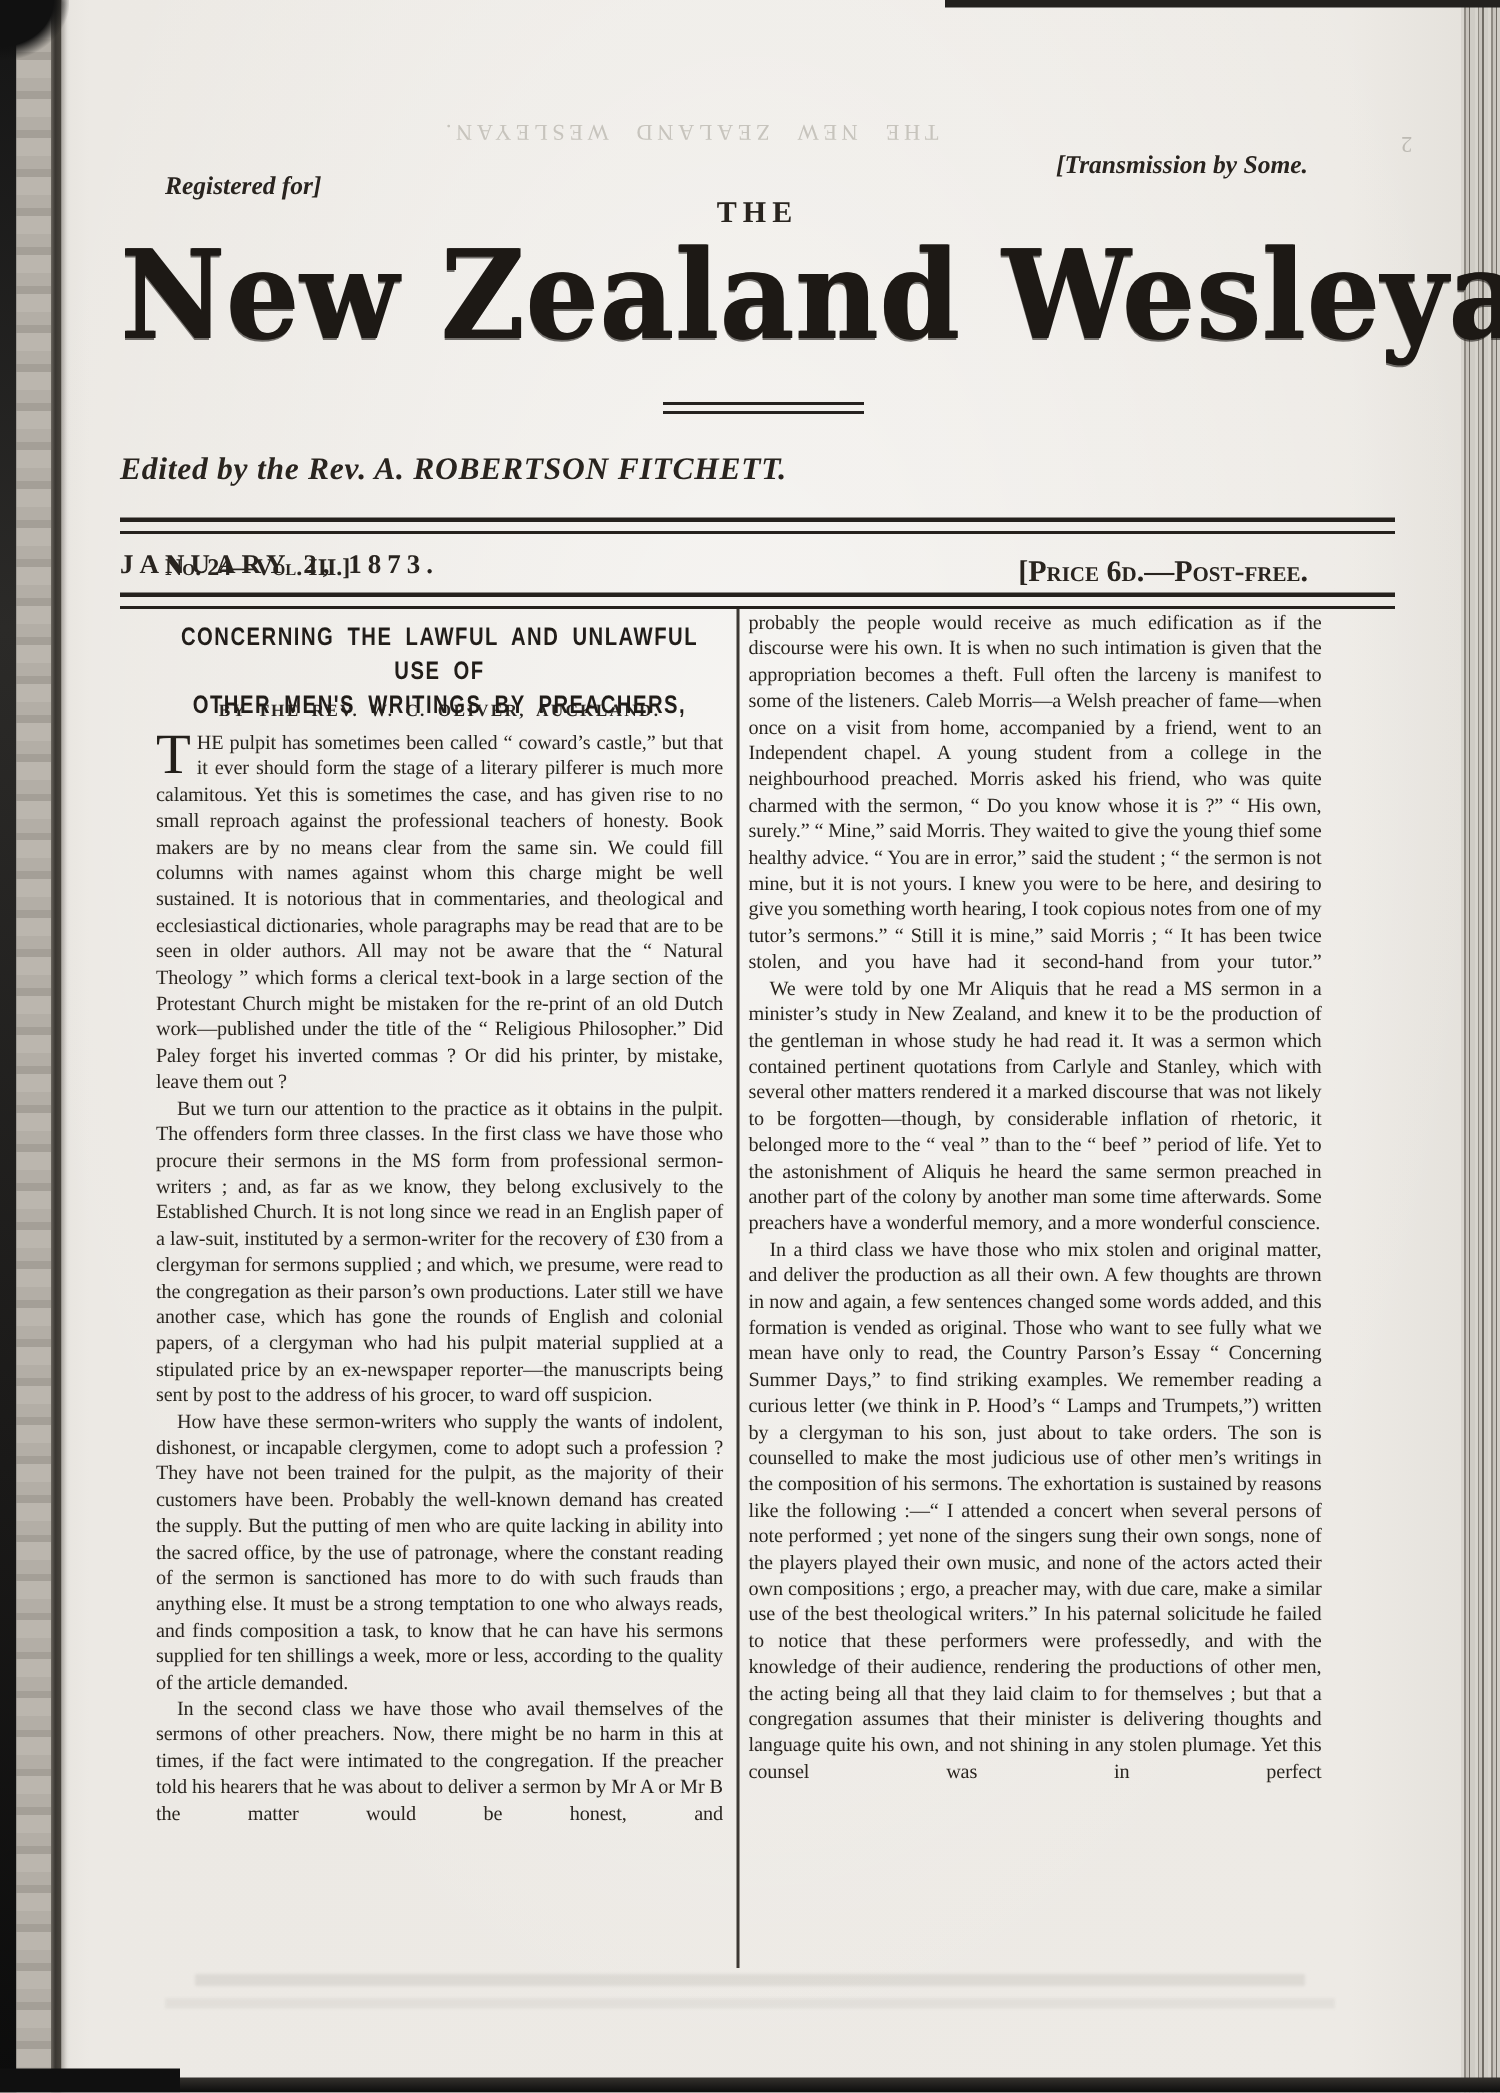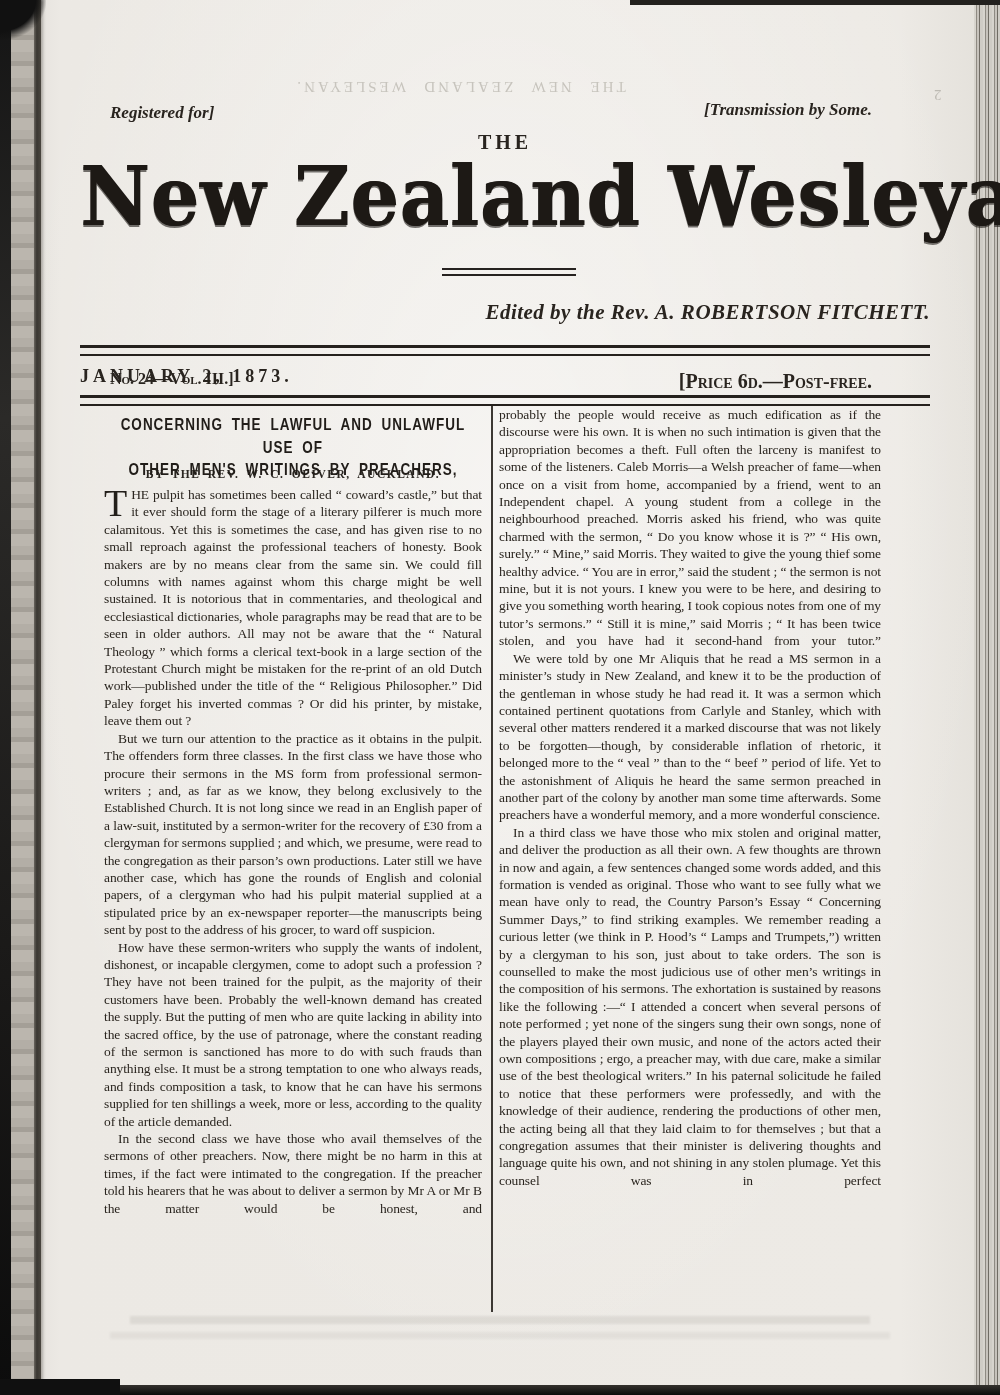--- a/index.html
+++ b/index.html
@@ -34,33 +34,33 @@
     font-variant:small-caps;filter:blur(.4px);}
   .bleed-pagenum{position:absolute;top:86px;left:934px;color:#bdbab3;font-size:15px;
     transform:rotate(180deg);filter:blur(.4px);}
   .ghost{position:absolute;background:#8e8a83;opacity:.16;filter:blur(1px);}
   .ghost-a{left:130px;top:1316px;width:740px;height:8px;}
   .ghost-b{left:110px;top:1332px;width:780px;height:7px;opacity:.10;}
 
   .content{position:absolute;left:80px;top:0;width:850px;height:1395px;}
 
   .reg-row{position:absolute;left:0;top:98px;width:850px;height:26px;}
-  .registered{position:absolute;left:30px;top:5px;font-style:italic;font-weight:bold;font-size:17px;}
+  .registered{position:absolute;left:30px;top:16px;font-style:italic;font-weight:bold;font-size:17px;}
   .the{position:absolute;left:0;right:0;top:0;text-align:center;font-weight:bold;
     font-size:20px;letter-spacing:4px;margin-top:33px;}
   .transmission{position:absolute;right:58px;top:2px;font-style:italic;font-weight:bold;font-size:17px;}
 
   .masthead{position:absolute;left:0;top:138px;width:850px;margin:0;text-align:center;
     font-family:"DejaVu Serif", serif;font-weight:900;font-size:76px;line-height:110px;
     letter-spacing:1px;white-space:nowrap;color:#1d1915;
     transform:scaleY(1.08);transform-origin:top center;
     text-shadow:1px 0 0 #1d1915, 0 1px 0 rgba(29,25,21,.6);}
   .short-rule{position:absolute;left:362px;top:268px;width:134px;height:4px;
     border-top:2px solid #262220;border-bottom:2px solid #262220;}
-  .edited{position:absolute;left:0;top:300px;width:850px;text-align:right;
+  .edited{position:absolute;left:0;top:300px;width:850px;text-align:left;
     font-style:italic;font-weight:bold;font-size:21px;letter-spacing:.5px;}
 
   .double-rule{position:absolute;left:0;width:850px;height:6px;
     border-top:3px solid #25211d;border-bottom:2px solid #25211d;}
   .rule-a{top:345px;}
   .rule-b{top:395px;}
 
   .issue-row{position:absolute;left:0;top:366px;width:850px;height:26px;}
   .issue-no{position:absolute;left:30px;top:4px;font-variant:small-caps;font-weight:bold;font-size:16px;}
   .issue-date{position:absolute;left:0;right:0;top:0;text-align:left;font-size:18px;

